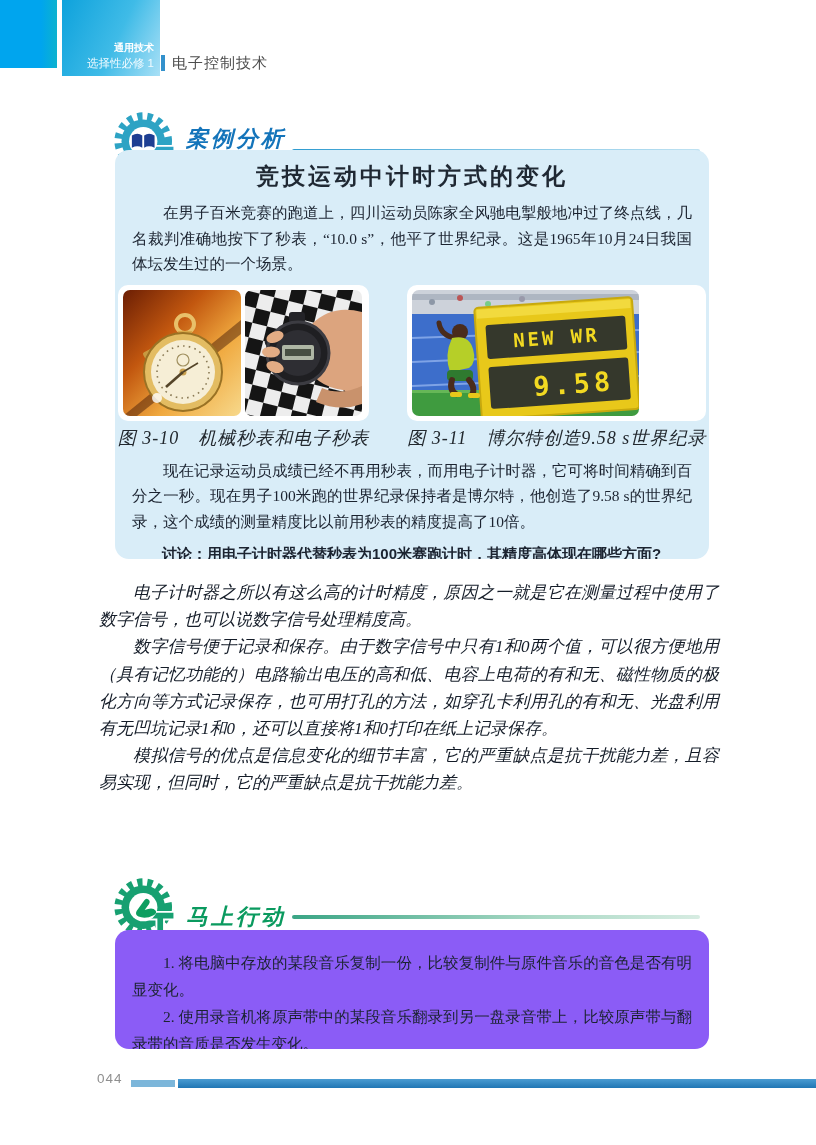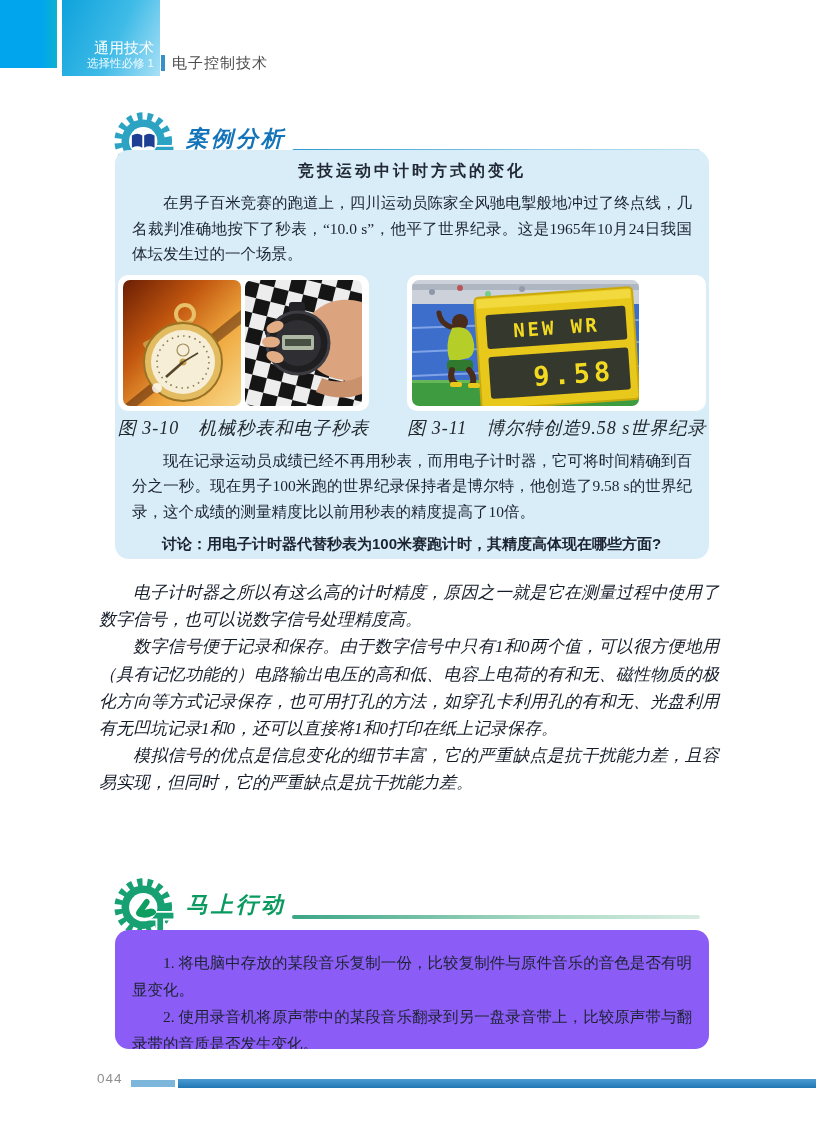--- a/index.html
+++ b/index.html
@@ -6,41 +6,41 @@
   .page{position:relative;width:816px;height:1145px;background:#ffffff;overflow:hidden;
         font-family:"Liberation Serif",serif;color:#1a2230;}
 
   
   .hdr-block1{position:absolute;left:0;top:0;width:57px;height:68px;
               background:linear-gradient(90deg,#00a5ee 0%,#00a5ee 72%,#0cb2cf 100%);}
   .hdr-block2{position:absolute;left:62px;top:0;width:98px;height:76px;
               background:linear-gradient(115deg,#0ea2dc 0%,#3fbbe7 55%,#a9e0f6 100%);
               display:flex;flex-direction:column;justify-content:flex-end;align-items:flex-end;
               padding:0 6px 6px 0;box-sizing:border-box;}
-  .hdr-course{font-family:"Liberation Sans",sans-serif;font-weight:normal;font-size:15px;color:#fff;line-height:17px;}
+  .hdr-course{font-family:"Liberation Sans",sans-serif;font-weight:bold;font-size:10px;color:#fff;line-height:17px;}
   .hdr-module{font-family:"Liberation Sans",sans-serif;font-size:11.5px;color:#f2fbff;line-height:14px;}
   .hdr-divider{position:absolute;left:161px;top:55px;width:4px;height:16px;background:#3391cc;}
   .hdr-chapter{position:absolute;left:172px;top:54px;font-family:"Liberation Sans",sans-serif;
                font-size:15px;color:#4d4d4d;letter-spacing:1px;}
 
   
   .sec-icon{position:absolute;width:68px;height:70px;}
   .sec-head{position:absolute;font-family:"Liberation Sans",sans-serif;font-weight:bold;font-style:italic;
             font-size:22px;letter-spacing:3px;}
   .sec-head.blue{color:#1474ba;}
-  .sec-head.green{color:#0a9a5f;}
+  .sec-head.green{color:#0a9a5f;margin-top:12px;}
   .sec-line{position:absolute;height:4px;border-radius:2px;}
   .sec-line.blue{background:linear-gradient(90deg,#2e9bd0,#8ecbe8 60%,#bfe2f2);}
   .sec-line.green{background:linear-gradient(90deg,#3aa585,#a8d8c4 60%,#d7ece2);}
 
   
   .case-box{position:absolute;left:115px;top:150px;width:594px;height:409px;
             background:#d9edf8;border-radius:14px;box-sizing:border-box;overflow:hidden;}
   .case-title{margin:11px 16px 1px;text-align:center;font-family:"Liberation Sans",sans-serif;
-              font-weight:bold;font-size:16px;letter-spacing:3px;color:#1f2833;}
+              font-weight:bold;font-size:23px;letter-spacing:3px;color:#1f2833;}
   .case-para{margin:8px 17px 0;font-size:15.5px;line-height:25.5px;text-indent:2em;
              text-align:justify;color:#1b2330;}
   .fig-row{display:flex;justify-content:center;align-items:flex-start;gap:38px;margin-top:8px;}
   .fig-row figure{margin:0;text-align:center;}
   .fig-card{background:#ffffff;border-radius:10px;padding:5px;display:flex;gap:4px;}
   .fig-card svg{border-radius:7px;display:block;}
   figcaption{margin-top:5px;font-style:italic;font-size:18px;color:#22282e;letter-spacing:1px;}
   .case-discussion{margin:11px 17px 0;font-family:"Liberation Sans",sans-serif;font-weight:bold;
                    font-size:15px;color:#1b2330;text-indent:2em;}
 

